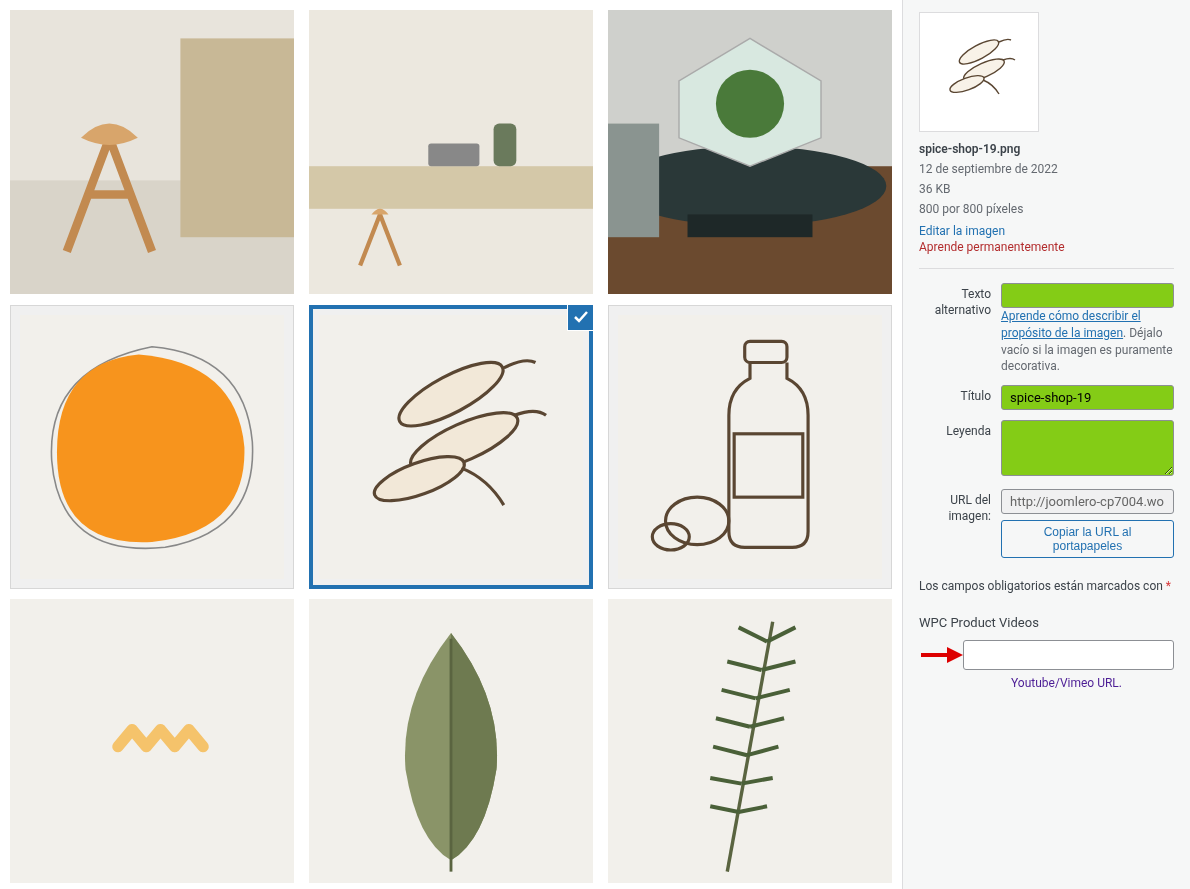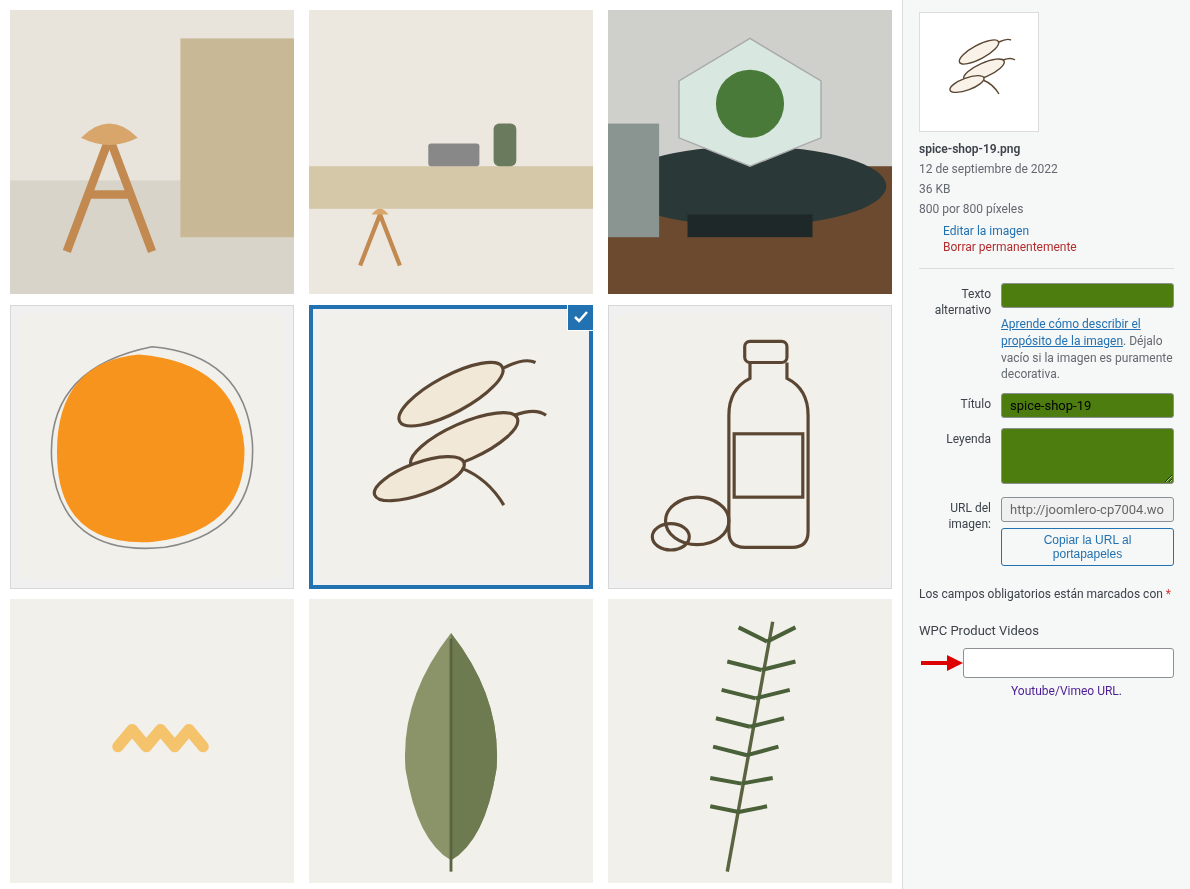--- a/index.html
+++ b/index.html
@@ -77,21 +77,20 @@
       font-weight: 600;
       color: #3c434a;
     }
     .link-action {
       color: #2271b1;
       text-decoration: none;
       font-size: 12px;
       cursor: pointer;
       display: inline-block;
       margin-top: 4px;
-      margin-left: 24px;
     }
     .link-delete { color: #b32d2e; margin-top: 2px; display: block;}
     .divider { border-top: 1px solid #dcdcde; margin: 14px 0; }
     .form-row {
       display: flex;
       align-items: flex-start;
       margin-bottom: 10px;
     }
     .form-label {
       width: 82px;
@@ -105,35 +104,35 @@
     .form-control {
       flex: 1;
     }
     .form-control input[type=text], .form-control textarea {
       width: 100%;
       border: 1px solid #8c8f94;
       border-radius: 3px;
       padding: 4px 8px;
       font-size: 13px;
       font-family: inherit;
-      background: #4d7c0f;
+      background: #84cc16;
     }
     .form-control textarea {
       min-height: 56px;
       resize: vertical;
     }
     .form-control input[readonly] {
       background: #f0f0f1;
       color: #666;
     }
     .help-text {
       font-size: 12px;
       color: #646970;
       line-height: 1.4;
-      margin-top: 8px;
+      margin-top: 0;
     }
     .help-text a { color: #2271b1; text-decoration: underline; }
     .btn-secondary {
       border: 1px solid #2271b1;
       color: #2271b1;
       background: #f6f7f7;
       border-radius: 3px;
       padding: 4px 16px;
       font-size: 12px;
       cursor: pointer;
@@ -312,21 +311,21 @@
         <path d="M54 58 Q64 62 70 72" fill="none"></path>
       </g>
     </svg>
   </div>
 
   <div class="file-info file-name">spice-shop-19.png</div>
   <div class="file-info">12 de septiembre de 2022</div>
   <div class="file-info">36 KB</div>
   <div class="file-info">800 por 800 píxeles</div>
   <a class="link-action">Editar la imagen</a>
-  <a class="link-action link-delete">Borrar permanentemente</a>
+  <a class="link-action link-delete">Aprende permanentemente</a>
 
   <div class="divider"></div>
 
   <div class="form-row">
     <div class="form-label">Texto alternativo</div>
     <div class="form-control">
       <input type="text" value="" style="">
       <div class="help-text">
         <a>Aprende cómo describir el propósito de la imagen</a><span>. Déjalo vacío si la imagen es puramente decorativa.</span>
       </div>

